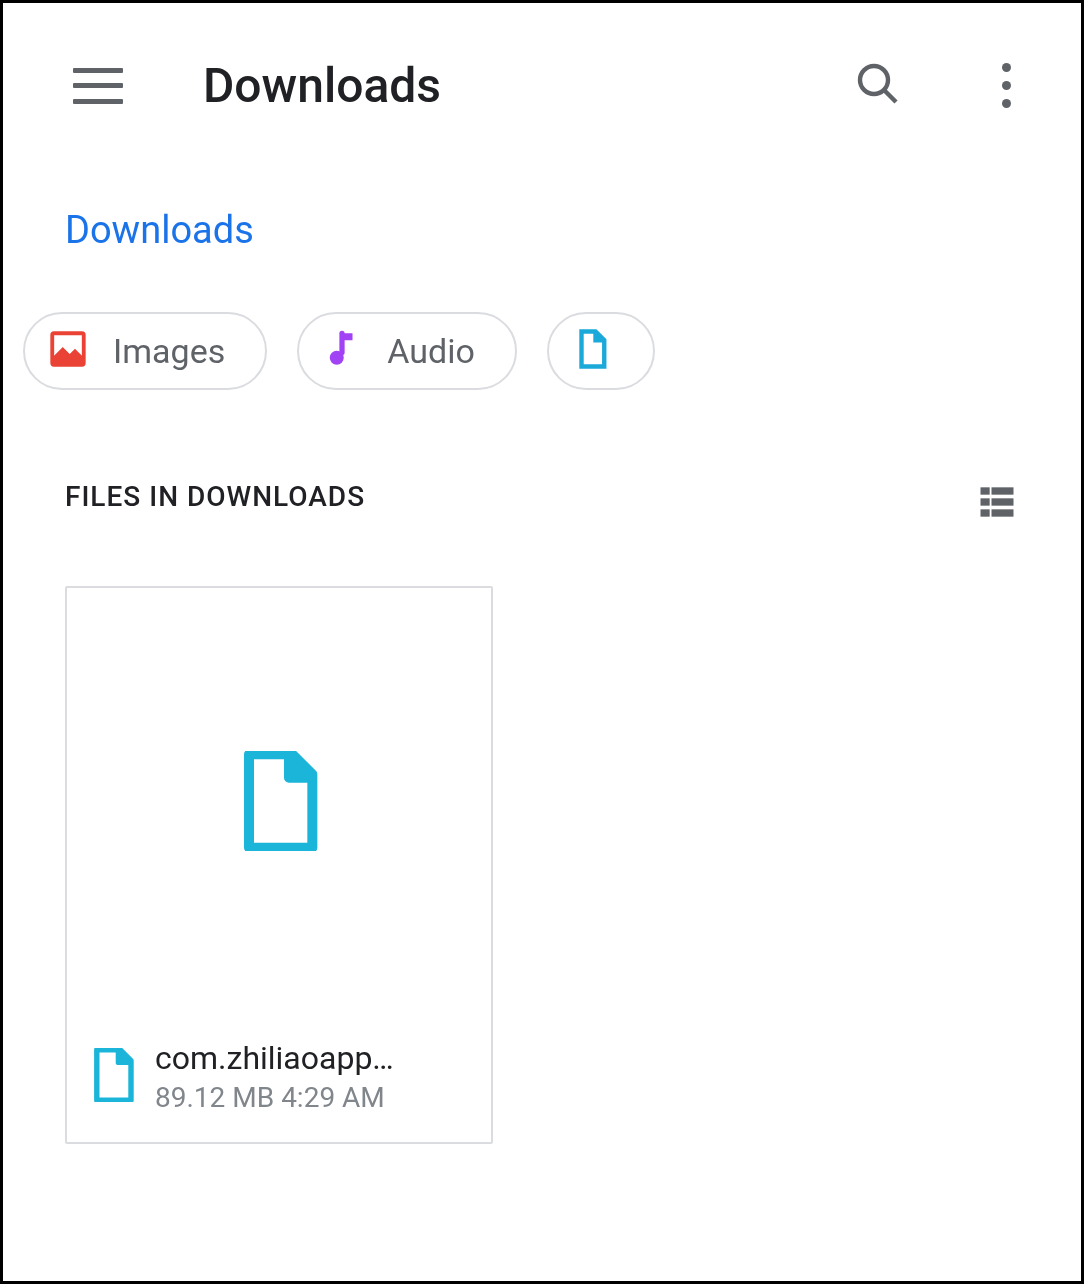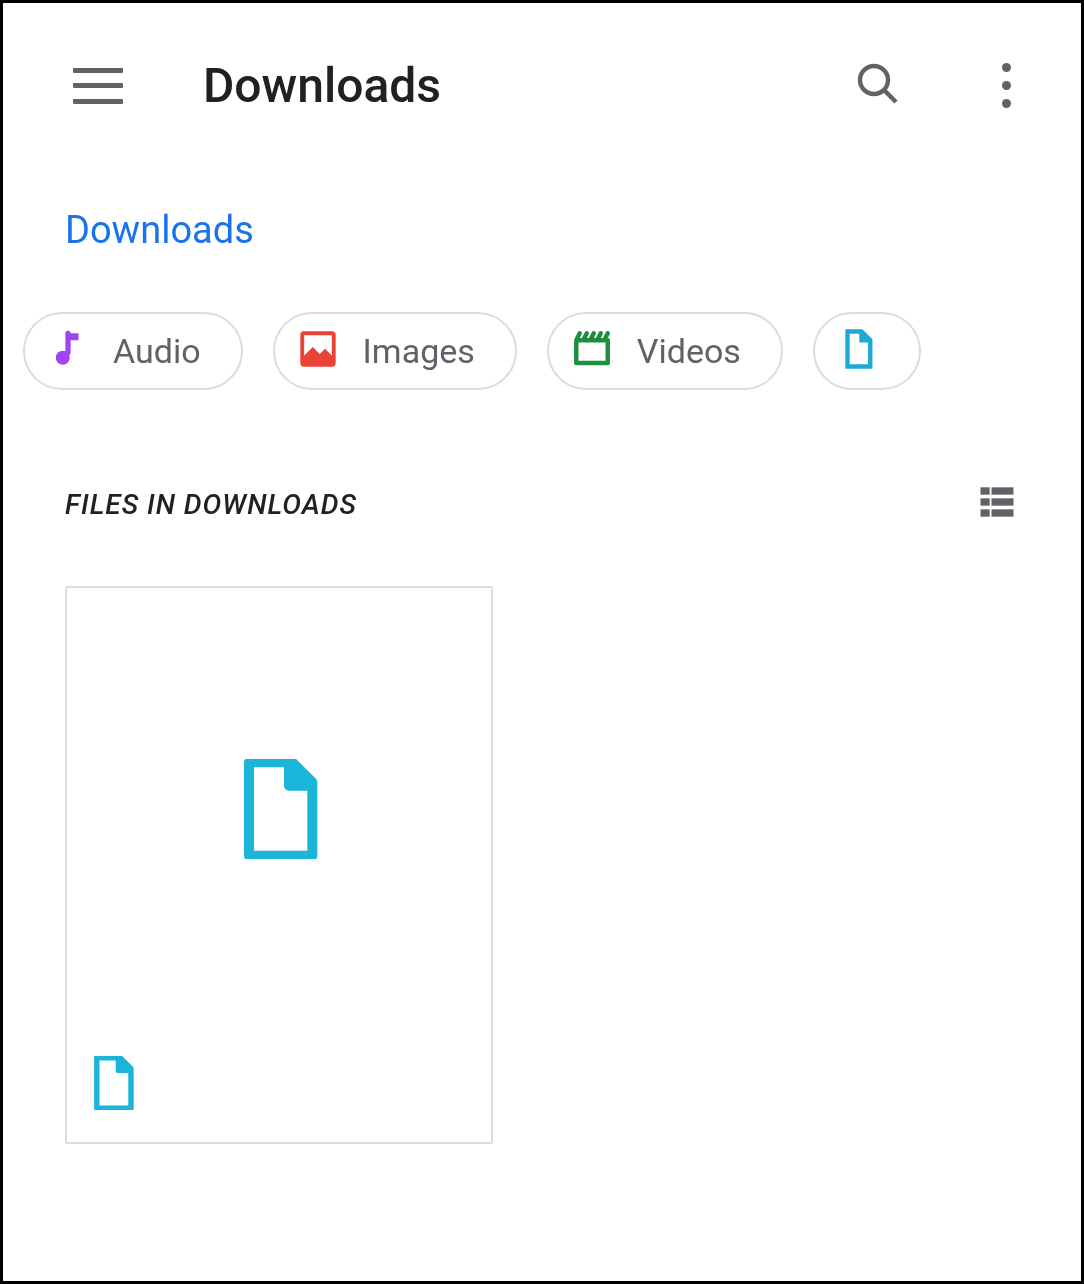--- a/index.html
+++ b/index.html
@@ -85,24 +85,23 @@
       flex-shrink: 0;
     }
     .chip-label {
       font-size: 34px;
       color: #5f6368;
       font-weight: 400;
       white-space: nowrap;
     }
     .section-header {
       display: flex;
-      align-items: center;
+      align-items: flex-start;
       justify-content: space-between;
       padding: 60px 62px 10px 62px;
-      font-style: italic;
     }
     .section-title {
       font-size: 28px;
       font-weight: 500;
       color: #202124;
       letter-spacing: 1px;
     }
     .view-toggle {
       cursor: pointer;
     }
@@ -168,47 +167,39 @@
       <span></span>
       <span></span>
   </div>
 </div>
 
 <div class="breadcrumb">
   <span class="breadcrumb-text">Downloads</span>
 </div>
 
 <div class="chips-row">
+  <div class="chip">
+    <span>
+      <svg width="42" height="42" viewBox="0 0 24 24" fill="none" stroke="#ea4335" stroke-width="2.2">
+        <rect x="3" y="3" width="18" height="18" rx="1"></rect>
+        <path d="M3 17 L9 11 L13 15 L16 12 L21 17" fill="#ea4335" stroke="none"></path>
+        <path d="M3 17 L9 11 L13 15 L16 12 L21 17 L21 21 L3 21 Z" fill="#ea4335" stroke="none"></path>
+      </svg>
+    </span>
+    <span class="chip-label">Images</span>
+  </div>
   <div class="chip">
     <span>
       <svg width="42" height="42" viewBox="0 0 24 24" fill="#a142f4">
         <path d="M12 3 L12 14" stroke="#a142f4" stroke-width="3" fill="none" stroke-linecap="round"></path>
         <circle cx="9" cy="17" r="4"></circle>
         <path d="M12 3 L18 3 L18 7 L12 7" fill="#a142f4"></path>
       </svg>
     </span>
     <span class="chip-label">Audio</span>
-  </div>
-  <div class="chip">
-    <span>
-      <svg width="42" height="42" viewBox="0 0 24 24" fill="none" stroke="#ea4335" stroke-width="2.2">
-        <rect x="3" y="3" width="18" height="18" rx="1"></rect>
-        <path d="M3 17 L9 11 L13 15 L16 12 L21 17" fill="#ea4335" stroke="none"></path>
-        <path d="M3 17 L9 11 L13 15 L16 12 L21 17 L21 21 L3 21 Z" fill="#ea4335" stroke="none"></path>
-      </svg>
-    </span>
-    <span class="chip-label">Images</span>
-  </div>
-  <div class="chip">
-    <span>
-      <svg width="42" height="42" viewBox="0 0 24 24" fill="none" stroke="#1e8e3e" stroke-width="2.5">
-        <path d="M3 7 L3 20 L21 20 L21 7 L3 7 M3 7 L5 3 M7 7 L9 3 M11 7 L13 3 M15 7 L17 3 M19 7 L21 3" stroke-linecap="round" stroke-linejoin="round"></path>
-      </svg>
-    </span>
-    <span class="chip-label">Videos</span>
   </div>
   <div class="chip">
     <span>
       <svg width="42" height="42" viewBox="0 0 24 24" fill="none" stroke="#1aa9d8" stroke-width="2.5">
         <path d="M6 2 L14 2 L19 7 L19 22 L6 22 Z"></path>
         <path d="M14 2 L14 7 L19 7" fill="#1aa9d8"></path>
       </svg>
     </span>
   </div>
 </div>
@@ -237,15 +228,21 @@
         </svg>
       </span>
     </div>
     <div class="file-footer">
       <span>
         <svg width="44" height="54" viewBox="0 0 24 30" fill="none" stroke="#1ab5d8" stroke-width="3">
           <path d="M3 1 L16 1 L22 7 L22 29 L3 29 Z" stroke-linejoin="round"></path>
           <path d="M15 1 L15 8 L22 8" fill="#1ab5d8" stroke="#1ab5d8" stroke-linejoin="round"></path>
         </svg>
       </span>
+      <div class="file-footer-text">
+        <div class="file-name">com.zhiliaoapp…</div>
+        <div class="file-meta">
+          <span>89.12 MB</span> <span>4:29 AM</span>
+        </div>
+      </div>
     </div>
   </div>
 </div>
 
 </body></html>

